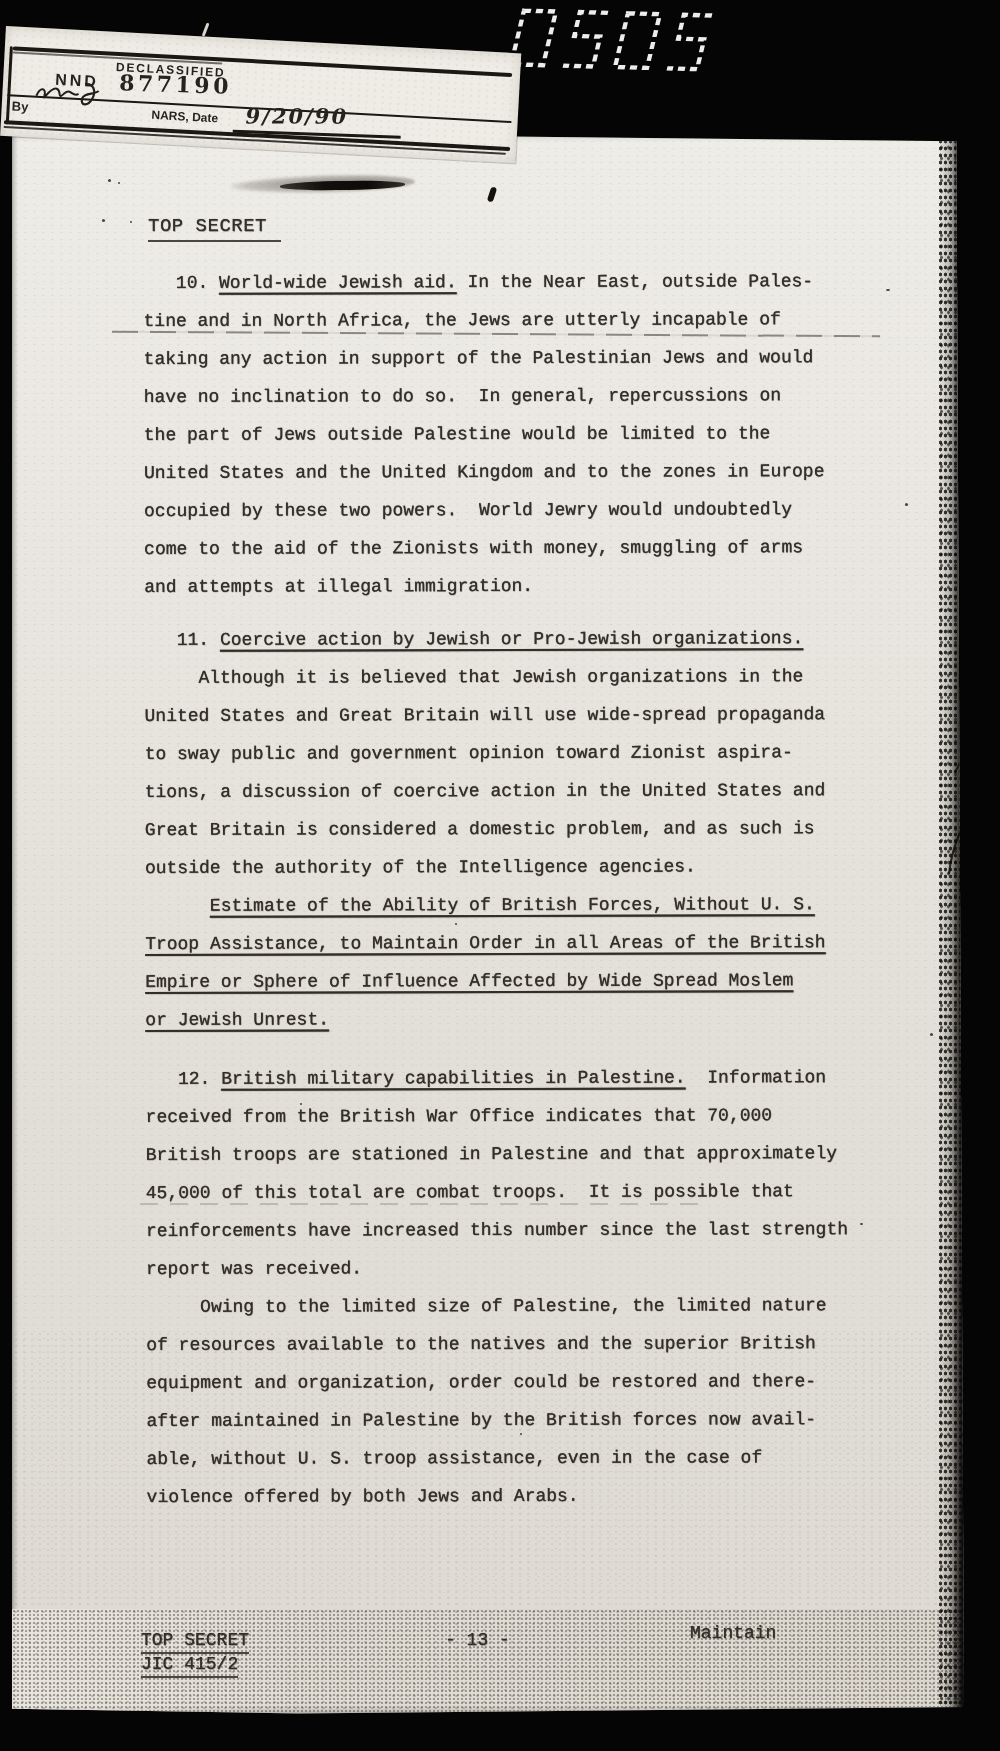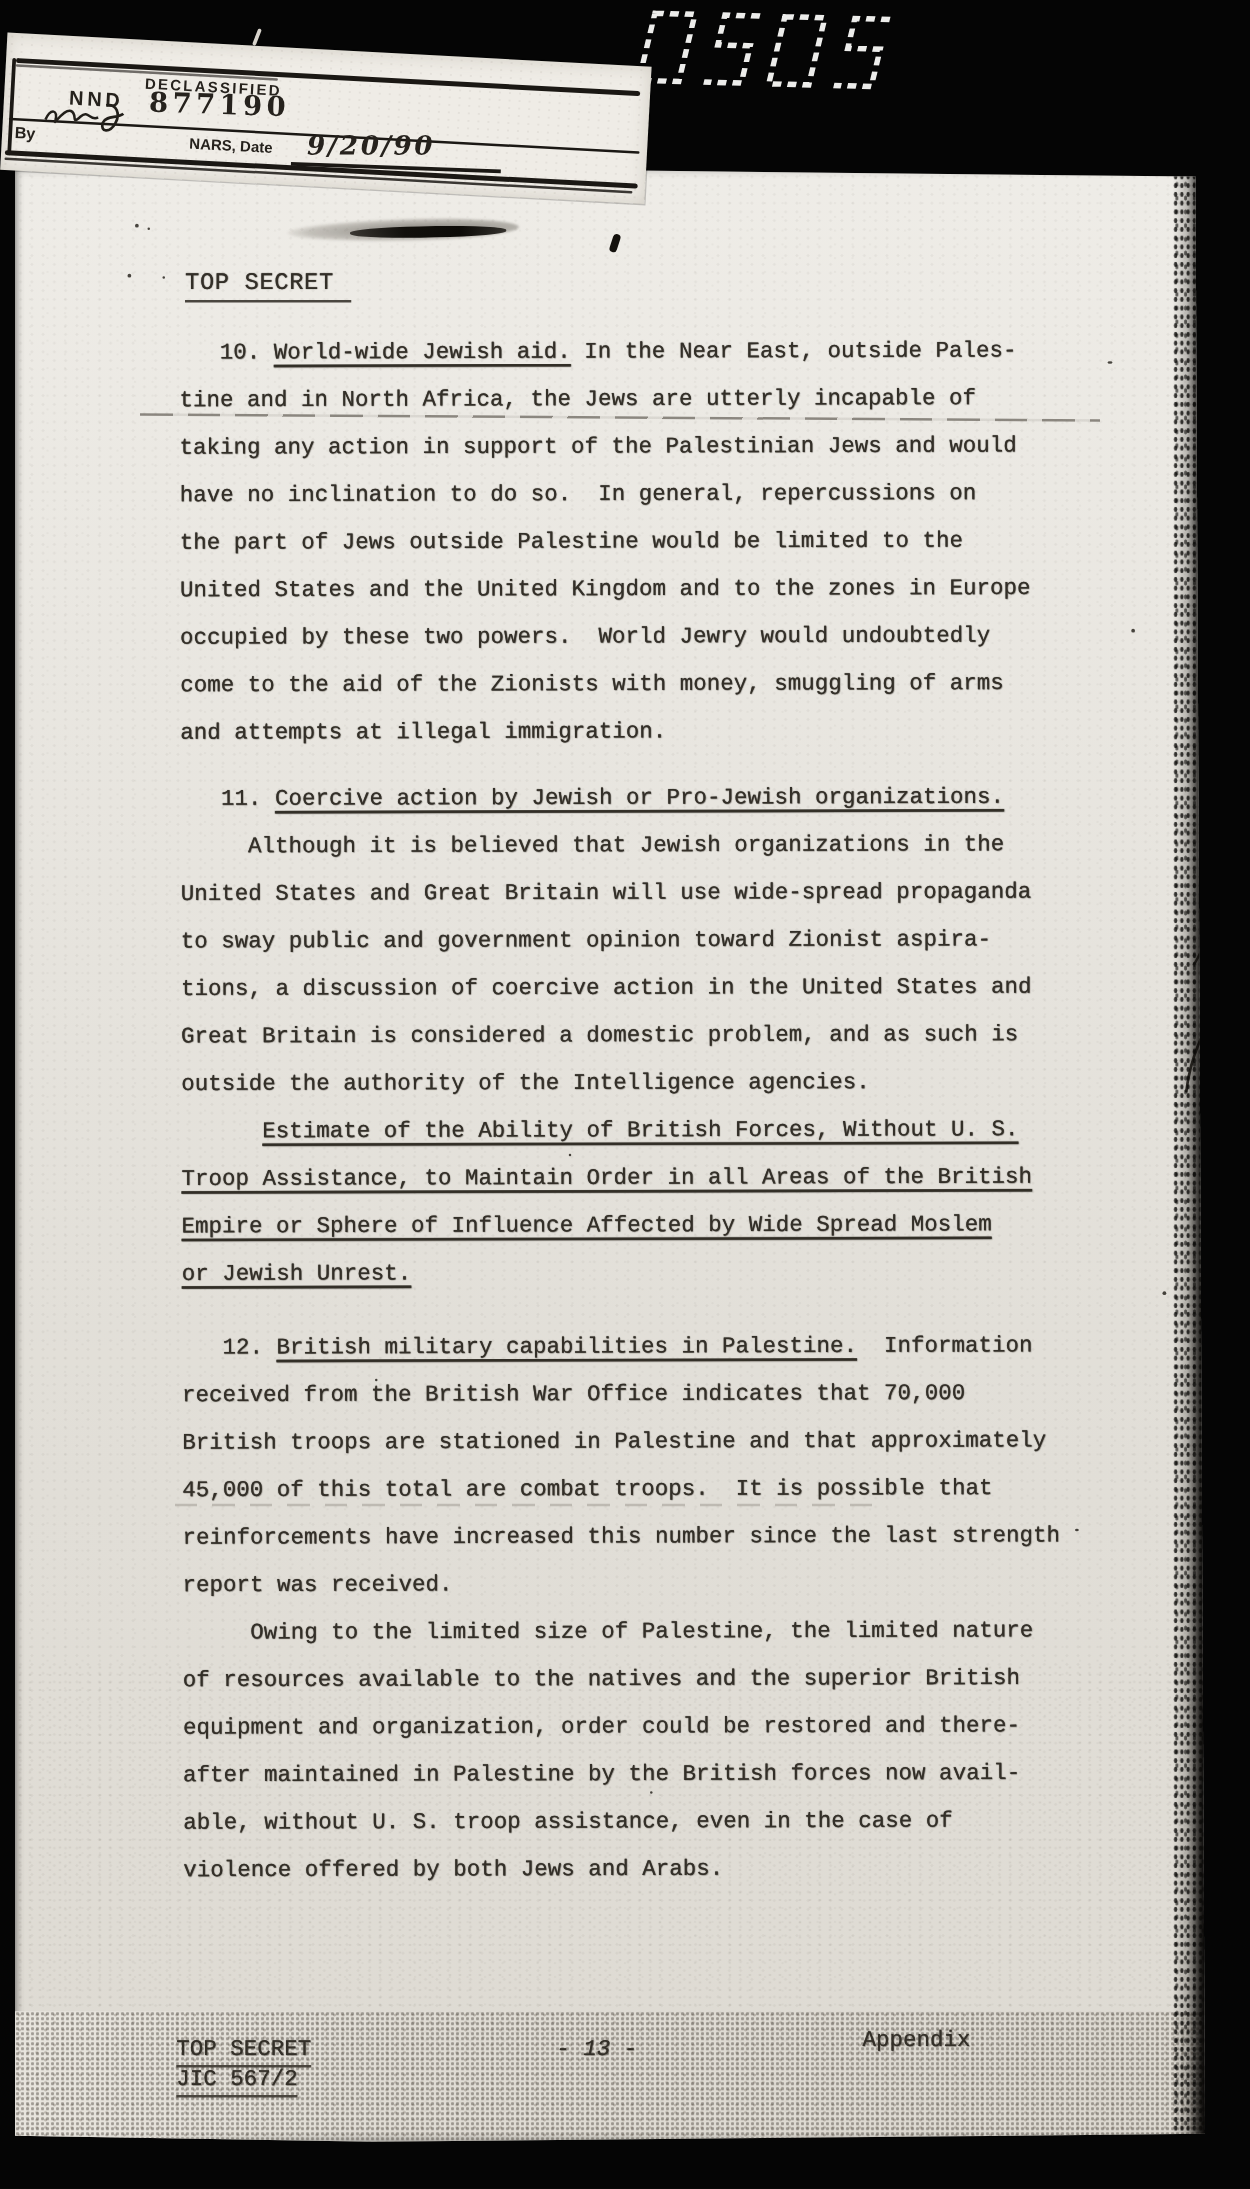--- a/index.html
+++ b/index.html
@@ -42,21 +42,21 @@
         transform:rotate(-0.15deg);}
   .para{white-space:pre;}
   .para.gap1{margin-top:15px;}
   .para.gap2{margin-top:21px;}
   .line{height:38px;}
   .u{text-decoration:underline;text-decoration-thickness:1.7px;text-underline-offset:4.5px;
      text-decoration-color:rgba(48,44,37,0.9);}
   
   .footer-left{position:absolute;left:129px;top:1499px;font-size:18px;line-height:21px;}
   .footer-left .fl{display:inline-block;border-bottom:2px solid rgba(48,44,37,0.85);padding-bottom:1px;}
-  .footer-center{position:absolute;left:433px;top:1499px;font-size:18px;font-style:italic;}
+  .footer-center{position:absolute;left:433px;top:1499px;font-size:18px;}
   .footer-right{position:absolute;left:678px;top:1492px;font-size:18px;}
   
   .smudge-halo{position:absolute;left:218px;top:44px;width:185px;height:18px;border-radius:50%;
         background:radial-gradient(ellipse at 60% 50%, rgba(40,36,30,0.55), rgba(70,64,54,0.25) 60%, transparent 75%);
         transform:rotate(-1.5deg);filter:blur(1px);}
   .smudge-core{position:absolute;left:268px;top:50px;width:125px;height:9px;border-radius:45%;
         background:linear-gradient(to right, rgba(20,17,13,0.75), #12100c 35%, #0d0b08 70%, rgba(20,17,13,0.8));
         transform:rotate(-1deg);}
   .bold-tick{position:absolute;left:477px;top:56px;width:6px;height:15px;border-radius:3px;
         background:#14110d;transform:rotate(18deg);}
@@ -146,24 +146,24 @@
     <div class="body-text doc-text">
         <div class="para"><div class="line"><span>   10. </span><span class="u">World-wide Jewish aid.</span><span> In the Near East, outside Pales-</span></div><div class="line"><span>tine and in North Africa, the Jews are utterly incapable of</span></div><div class="line"><span>taking any action in support of the Palestinian Jews and would</span></div><div class="line"><span>have no inclination to do so.  In general, repercussions on</span></div><div class="line"><span>the part of Jews outside Palestine would be limited to the</span></div><div class="line"><span>United States and the United Kingdom and to the zones in Europe</span></div><div class="line"><span>occupied by these two powers.  World Jewry would undoubtedly</span></div><div class="line"><span>come to the aid of the Zionists with money, smuggling of arms</span></div><div class="line"><span>and attempts at illegal immigration.</span></div></div>
         <div class="para gap1"><div class="line"><span>   11. </span><span class="u">Coercive action by Jewish or Pro-Jewish organizations.</span></div><div class="line"><span>     Although it is believed that Jewish organizations in the</span></div><div class="line"><span>United States and Great Britain will use wide-spread propaganda</span></div><div class="line"><span>to sway public and government opinion toward Zionist aspira-</span></div><div class="line"><span>tions, a discussion of coercive action in the United States and</span></div><div class="line"><span>Great Britain is considered a domestic problem, and as such is</span></div><div class="line"><span>outside the authority of the Intelligence agencies.</span></div></div>
         <div class="para"><div class="line"><span>      </span><span class="u">Estimate of the Ability of British Forces, Without U. S.</span></div><div class="line"><span class="u">Troop Assistance, to Maintain Order in all Areas of the British</span></div><div class="line"><span class="u">Empire or Sphere of Influence Affected by Wide Spread Moslem</span></div><div class="line"><span class="u">or Jewish Unrest.</span></div></div>
         <div class="para gap2"><div class="line"><span>   12. </span><span class="u">British military capabilities in Palestine.</span><span>  Information</span></div><div class="line"><span>received from the British War Office indicates that 70,000</span></div><div class="line"><span>British troops are stationed in Palestine and that approximately</span></div><div class="line"><span>45,000 of this total are combat troops.  It is possible that</span></div><div class="line"><span>reinforcements have increased this number since the last strength</span></div><div class="line"><span>report was received.</span></div></div>
         <div class="para"><div class="line"><span>     Owing to the limited size of Palestine, the limited nature</span></div><div class="line"><span>of resources available to the natives and the superior British</span></div><div class="line"><span>equipment and organization, order could be restored and there-</span></div><div class="line"><span>after maintained in Palestine by the British forces now avail-</span></div><div class="line"><span>able, without U. S. troop assistance, even in the case of</span></div><div class="line"><span>violence offered by both Jews and Arabs.</span></div></div>
       </div>
 
     <div class="footer-left doc-text">
       <div><span class="fl">TOP SECRET</span></div>
-      <div><span class="fl">JIC 567/2</span></div>
+      <div><span class="fl">JIC 415/2</span></div>
     </div>
     <div class="footer-center doc-text">- 13 -</div>
-    <div class="footer-right doc-text">Appendix</div>
+    <div class="footer-right doc-text">Maintain</div>
 
     <div class="ragged-right"></div>
   </div>
 
   <div class="stamp-card">
     <div class="st-tick"></div>
     <div class="st-line st-top"></div>
     <div class="st-line st-top2"></div>
     <div class="st-line st-left"></div>
     <div class="st-declassified">DECLASSIFIED</div>

